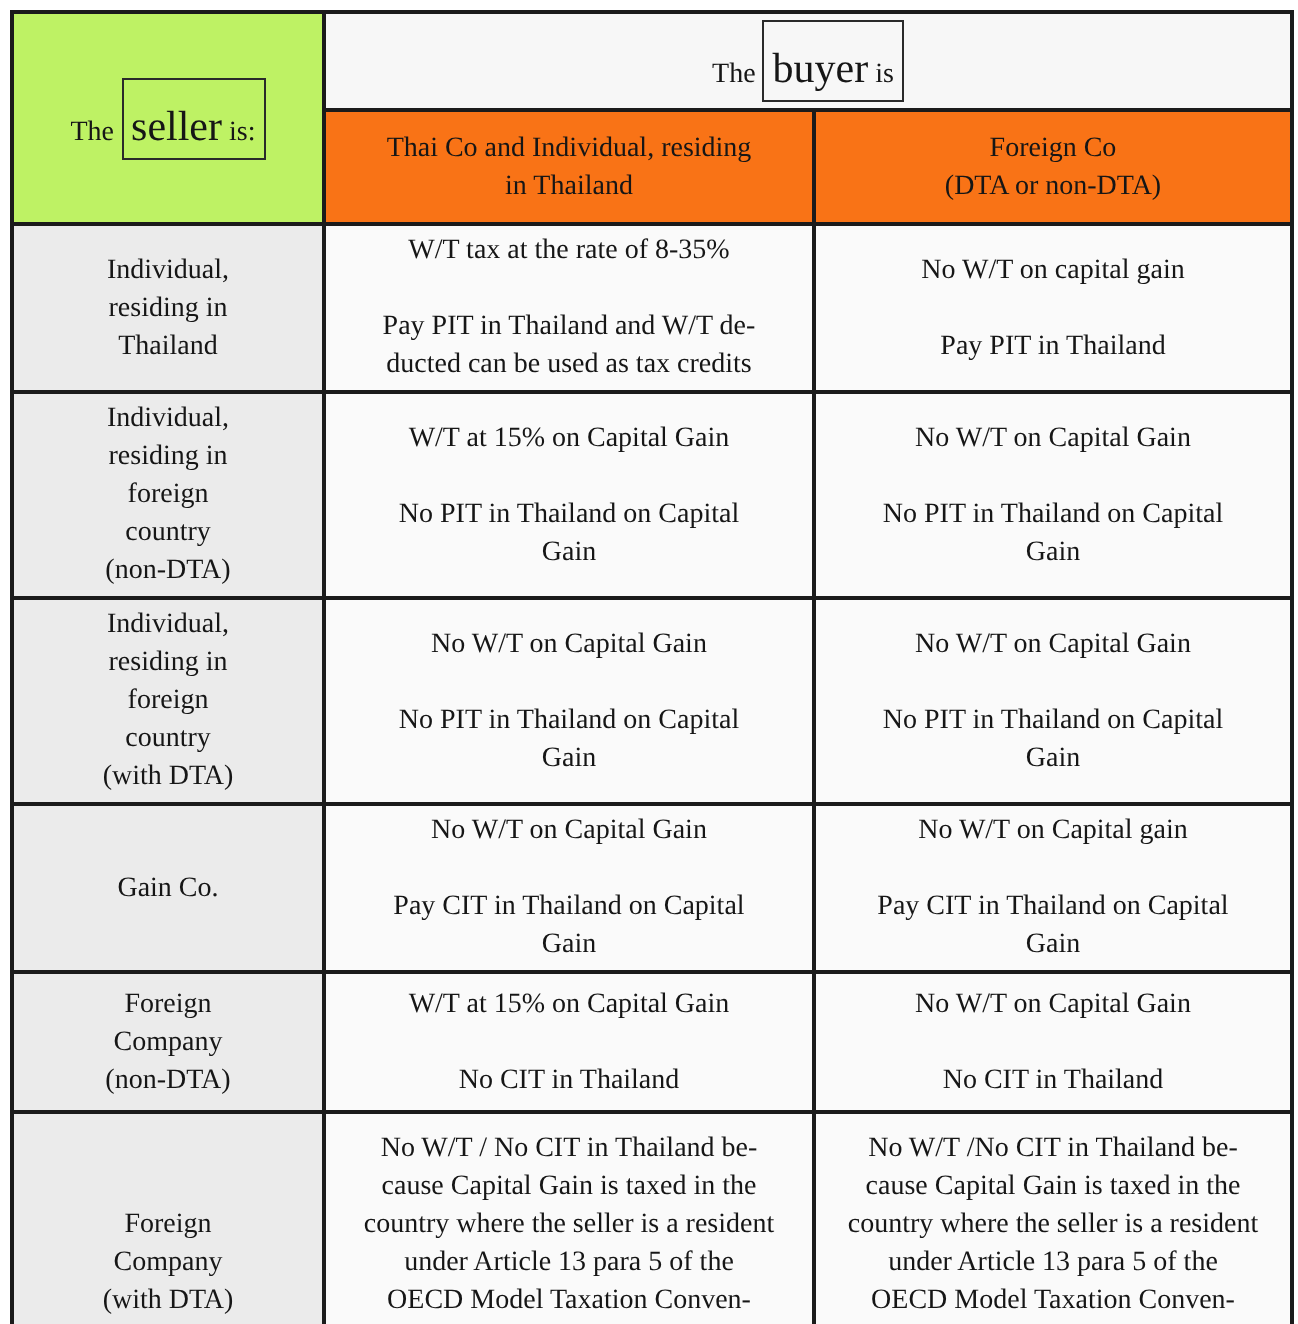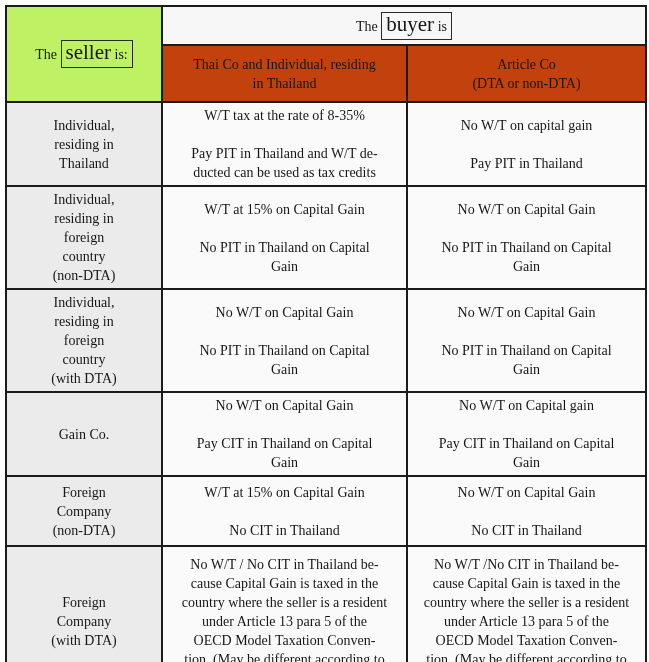--- a/index.html
+++ b/index.html
@@ -30,33 +30,33 @@
     text-align: center;
     vertical-align: middle;
     padding: 3px 4px;
     font-size: 14px;
     line-height: 19px;
     white-space: pre-line;
     font-weight: normal;
   }
   table.tax { border: 2px solid #1b1b1b; border-bottom-width: 3px; }
   .hdr-buyer { height: 31px; background: #f7f7f7; }
-  .hdr-sub   { height: 49px; background: #c2410c; font-weight: bold; margin-top: 18px; }
+  .hdr-sub   { height: 49px; background: #f97316; font-weight: bold; margin-top: 18px; }
   .hdr-seller { background: #bef264; margin-left: 24px; }
   td.seller {
     background: #ebebeb;
     font-weight: bold;
     line-height: 17.5px;
     font-family: Liberation Serif, serif;
   }
   td.rule { background: #fafafa; }
   .wordbox {
     display: inline-block;
     border: 1px solid #2a2a2a;
-    padding: 0 4px 1px 4px;
+    padding: 12px 4px 1px 4px;
     line-height: 22px;
     white-space: nowrap;
   }
   .wordbox .big {
     font-size: 21px;
   }
   tr.r1 td { height: 68px; }
   tr.r2 td { height: 88px; }
   tr.r3 td { height: 88px; }
   tr.r4 td { height: 76px; }
@@ -74,21 +74,21 @@
       <col style="width:239px">
     </colgroup>
     <tbody>
       <tr>
         <th class="hdr-seller" rowspan="2"><span>The</span> <span class="wordbox"><span class="big">seller</span><span> is:</span></span></th>
         <th class="hdr-buyer" colspan="2"><span>The</span> <span class="wordbox"><span class="big">buyer</span><span> is</span></span></th>
       </tr>
       <tr>
         <th class="hdr-sub">Thai Co and Individual, residing
 in Thailand</th>
-        <th class="hdr-sub">Article Co
+        <th class="hdr-sub">Foreign Co
 (DTA or non-DTA)</th>
       </tr>
       <tr class="r1">
         <td class="seller">Individual,
 residing in
 Thailand</td>
         <td class="rule">W/T tax at the rate of 8-35%
 
 Pay PIT in Thailand and W/T de-
 ducted can be used as tax credits</td>

